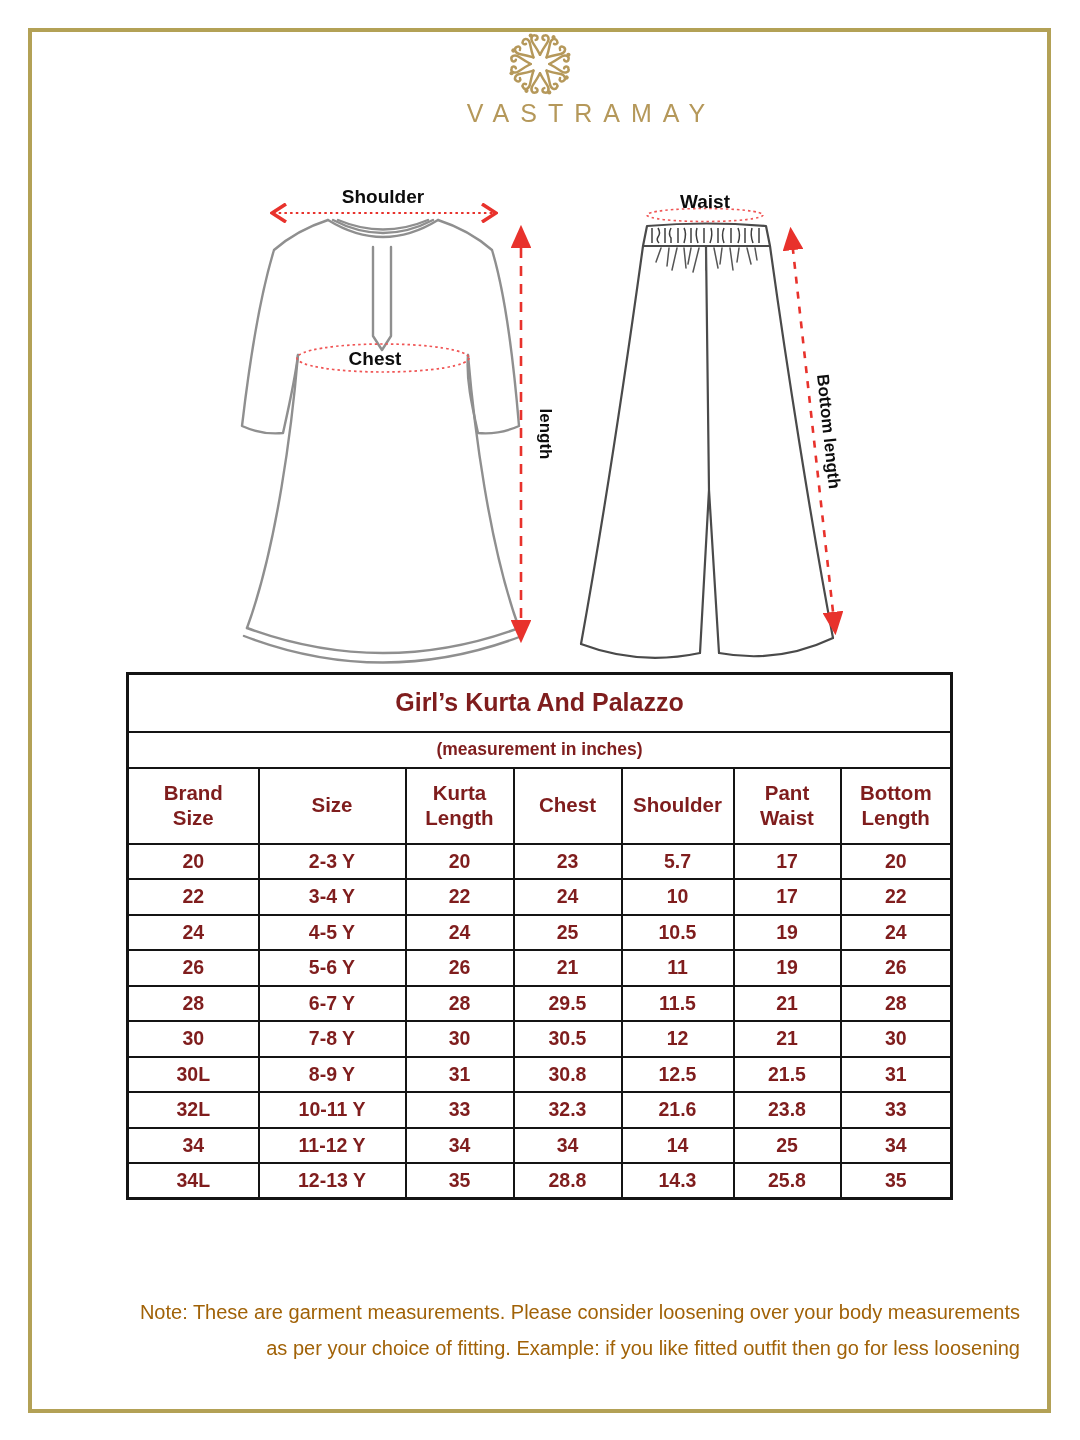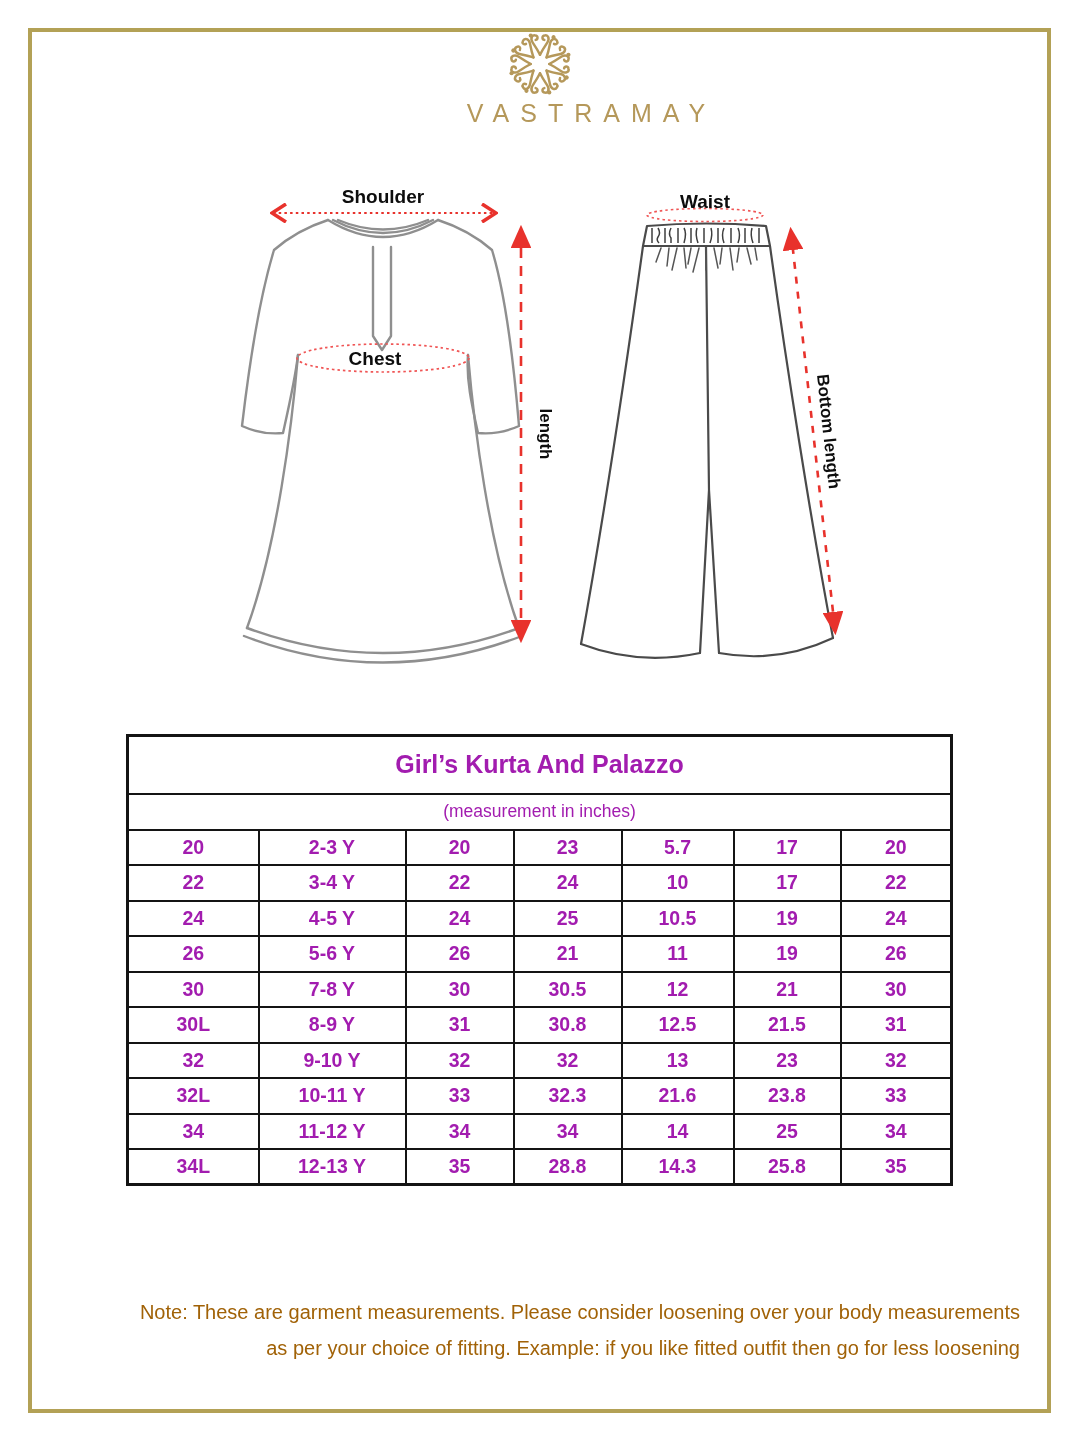--- a/index.html
+++ b/index.html
@@ -14,29 +14,29 @@
   }
   .logo-ornament { position: absolute; top: 30px; left: 506px; }
   .wordmark {
     position: absolute; top: 99px; left: 0; width: 1080px; text-align: center;
     font-size: 25px; letter-spacing: 11px; text-indent: 11px; color: #b5985a; font-weight: 400; margin-left: 46px;
   }
   .diagram-kurta   { position: absolute; left: 185px; top: 186px; }
   .diagram-palazzo { position: absolute; left: 565px; top: 192px; }
 
   .size-table {
-    position: absolute; left: 126px; top: 734px; width: 824px;
-    border-collapse: collapse; table-layout: fixed; color: #a21caf;
+    position: absolute; left: 126px; top: 672px; width: 824px;
+    border-collapse: collapse; table-layout: fixed; color: #7f1d1d;
     border: 3.5px solid #141414;
   }
   .size-table th, .size-table td {
     border: 2.5px solid #141414; text-align: center; vertical-align: middle; padding: 0;
   }
   .row-title td    { height: 58px; font-size: 25px; font-weight: bold; }
-  .row-subtitle td { height: 36px; font-size: 17.5px; font-weight: normal; }
+  .row-subtitle td { height: 36px; font-size: 17.5px; font-weight: bold; }
   .size-table th   { height: 76px; font-size: 20.5px; line-height: 1.18; white-space: pre-line; font-weight: bold; }
   .size-table tbody td { height: 35.5px; font-size: 19.5px; font-weight: bold; }
 
   .note {
     position: absolute; left: 58px; right: 60px; top: 1294px;
     text-align: right; font-size: 20px; line-height: 36px; color: #a16207;
   }
   svg text { font-family: "Liberation Sans", sans-serif; }
 </style>
 </head>
@@ -133,20 +133,33 @@
         <col style="width:107px">
         <col style="width:111px">
     </colgroup>
     <thead>
       <tr class="row-title">
         <td colspan="7">Girl’s Kurta And Palazzo</td>
       </tr>
       <tr class="row-subtitle">
         <td colspan="7">(measurement in inches)</td>
       </tr>
+      <tr>
+        <th>Brand
+Size</th>
+        <th>Size</th>
+        <th>Kurta
+Length</th>
+        <th>Chest</th>
+        <th>Shoulder</th>
+        <th>Pant
+Waist</th>
+        <th>Bottom
+Length</th>
+      </tr>
     </thead>
     <tbody>
         <tr>
           <td>20</td>
           <td>2-3 Y</td>
           <td>20</td>
           <td>23</td>
           <td>5.7</td>
           <td>17</td>
           <td>20</td>
@@ -172,47 +185,47 @@
         <tr>
           <td>26</td>
           <td>5-6 Y</td>
           <td>26</td>
           <td>21</td>
           <td>11</td>
           <td>19</td>
           <td>26</td>
         </tr>
         <tr>
+          <td>28</td>
+          <td>6-7 Y</td>
+          <td>28</td>
+          <td>29.5</td>
+          <td>11.5</td>
+          <td>21</td>
+          <td>28</td>
+        </tr>
+        <tr>
           <td>30</td>
           <td>7-8 Y</td>
           <td>30</td>
           <td>30.5</td>
           <td>12</td>
           <td>21</td>
           <td>30</td>
         </tr>
         <tr>
           <td>30L</td>
           <td>8-9 Y</td>
           <td>31</td>
           <td>30.8</td>
           <td>12.5</td>
           <td>21.5</td>
           <td>31</td>
         </tr>
         <tr>
-          <td>32</td>
-          <td>9-10 Y</td>
-          <td>32</td>
-          <td>32</td>
-          <td>13</td>
-          <td>23</td>
-          <td>32</td>
-        </tr>
-        <tr>
           <td>32L</td>
           <td>10-11 Y</td>
           <td>33</td>
           <td>32.3</td>
           <td>21.6</td>
           <td>23.8</td>
           <td>33</td>
         </tr>
         <tr>
           <td>34</td>

